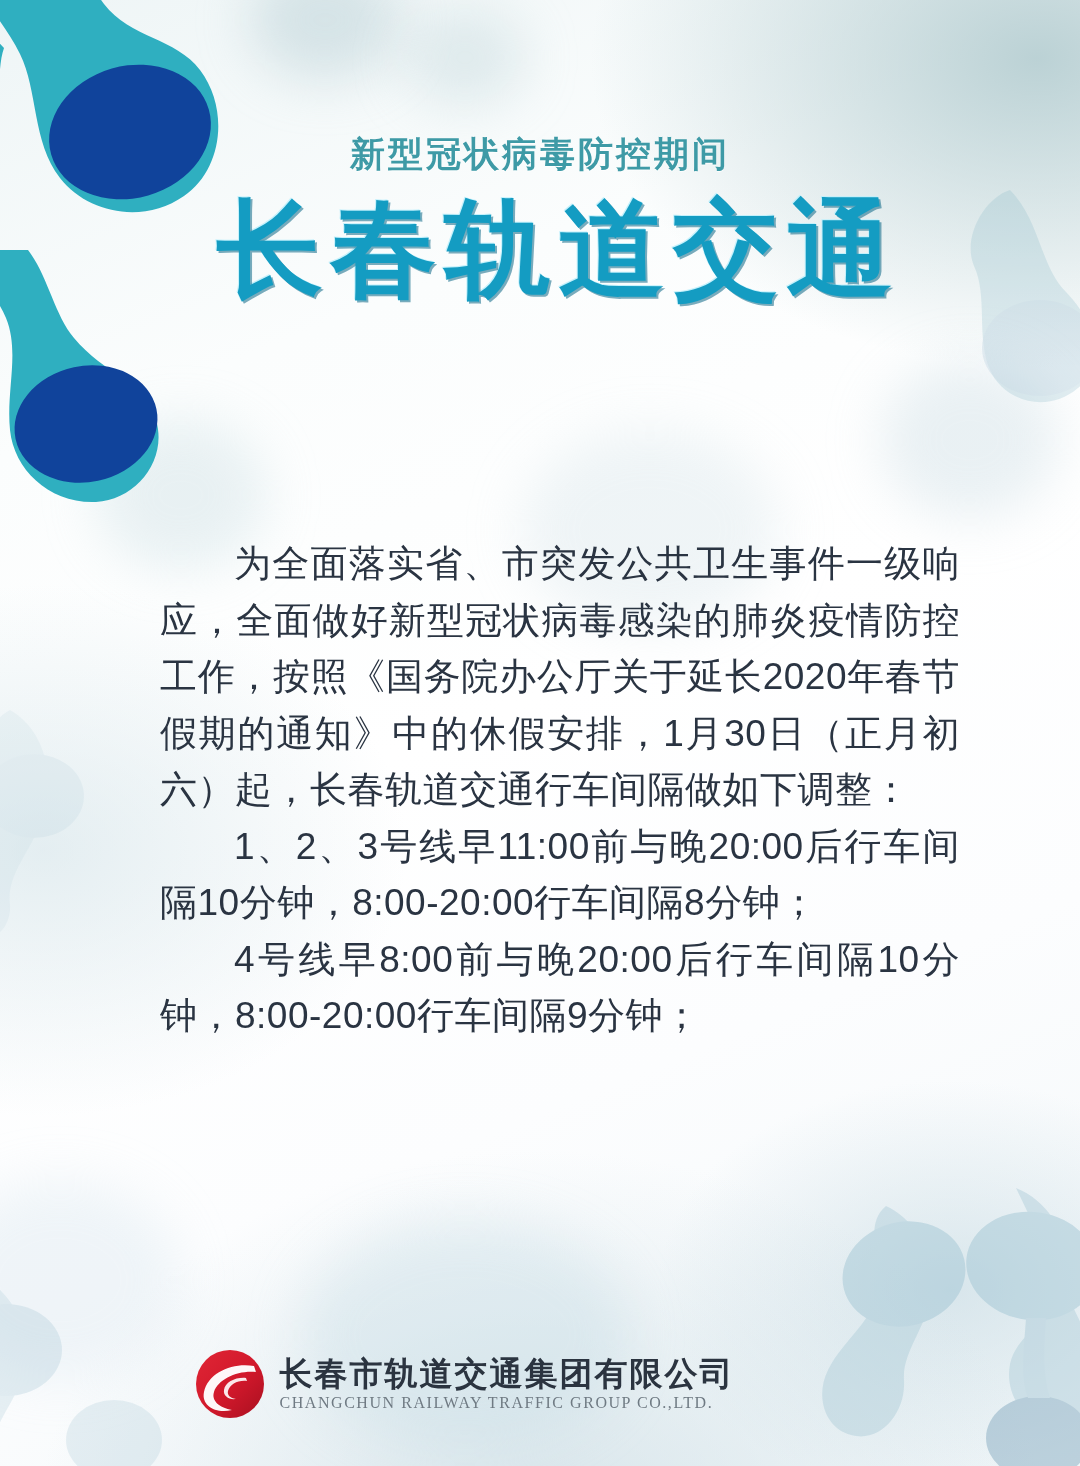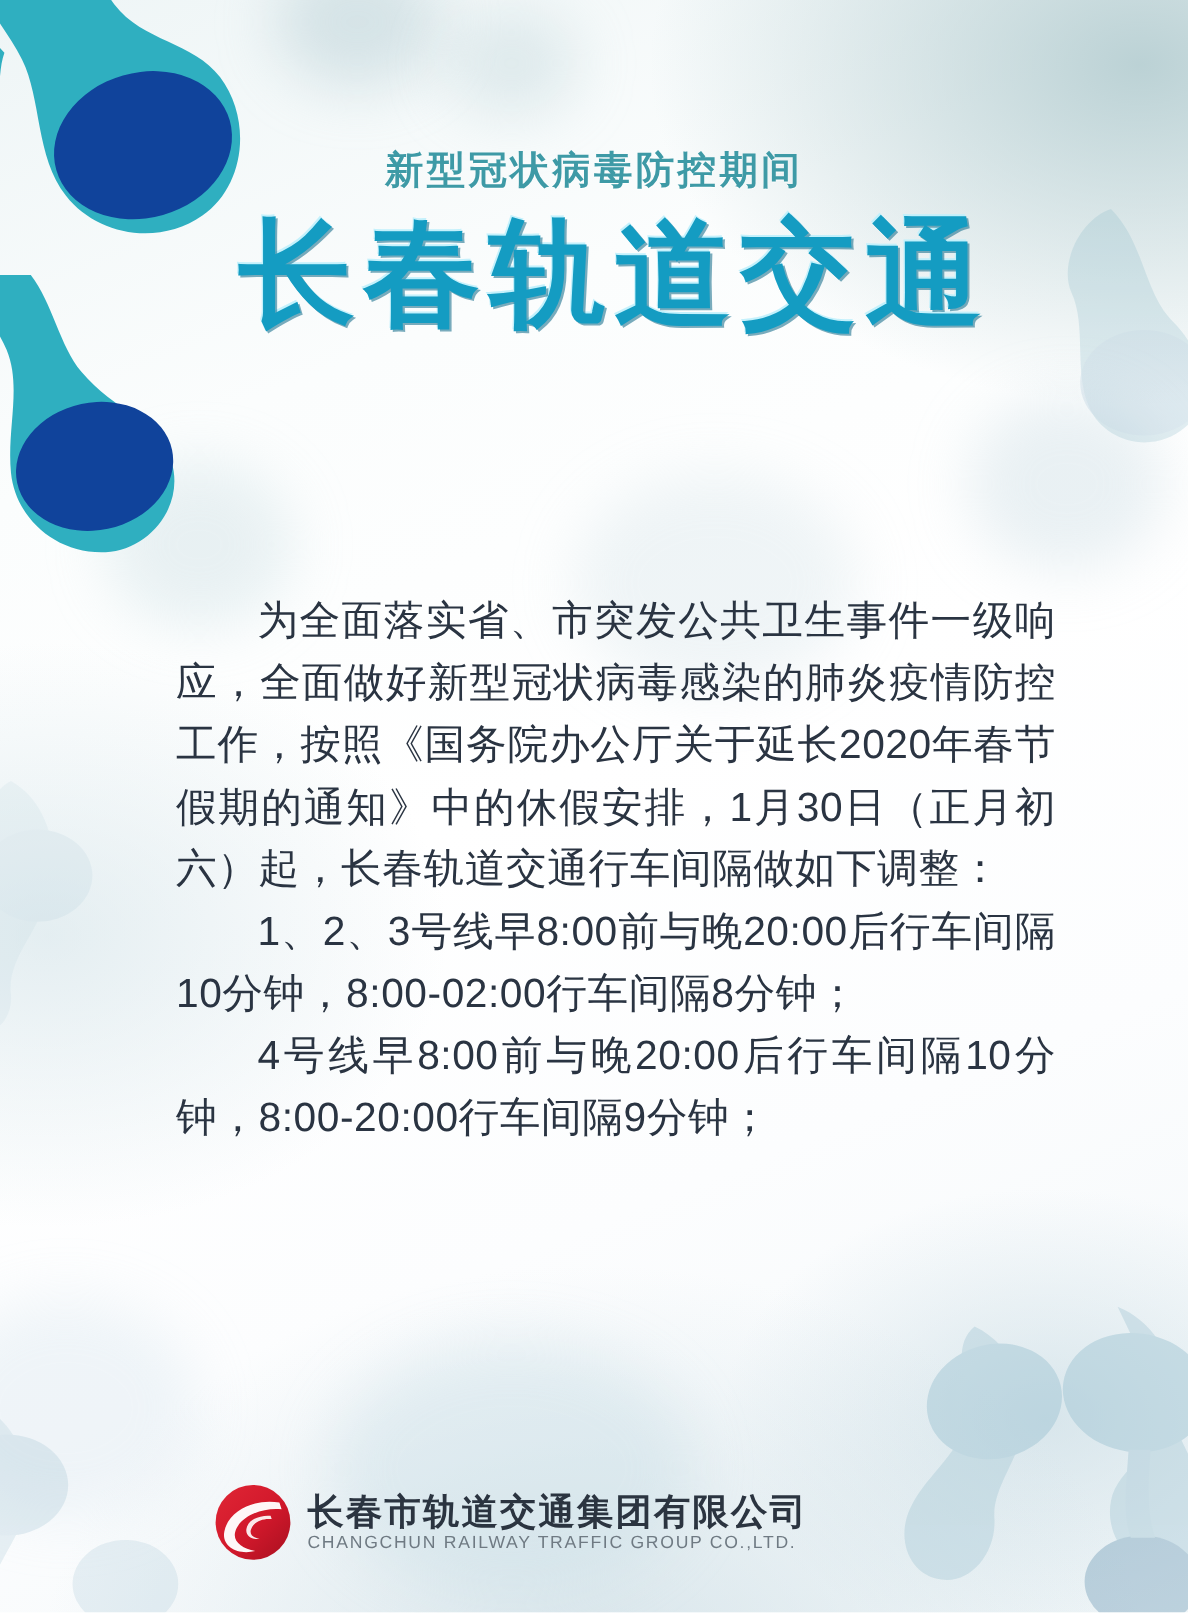--- a/index.html
+++ b/index.html
@@ -100,20 +100,21 @@
   
   .footer {
     position: absolute;
     left: 0;
     top: 1348px;
     width: 928px;
     display: flex;
     align-items: center;
     justify-content: center;
     gap: 14px;
+    font-family: Liberation Serif, serif;
   }
   .logo-mark {
     width: 72px;
     height: 72px;
     flex: 0 0 auto;
   }
   .logo-text {
     display: flex;
     flex-direction: column;
     justify-content: center;
@@ -218,21 +219,21 @@
   </div>
 
   <div class="subtitle">新型冠状病毒防控期间</div>
 
   <div class="title-block">
     <div class="title-line l1">长春轨道交通</div>
   </div>
 
   <div class="body-text">
     <p>为全面落实省、市突发公共卫生事件一级响应，全面做好新型冠状病毒感染的肺炎疫情防控工作，按照《国务院办公厅关于延长2020年春节假期的通知》中的休假安排，1月30日（正月初六）起，长春轨道交通行车间隔做如下调整：</p>
-    <p>1、2、3号线早8:00前与晚20:00后行车间隔10分钟，8:00-02:00行车间隔8分钟；</p>
+    <p>1、2、3号线早11:00前与晚20:00后行车间隔10分钟，8:00-20:00行车间隔8分钟；</p>
     <p>4号线早8:00前与晚20:00后行车间隔10分钟，8:00-20:00行车间隔9分钟；</p>
   </div>
 
   <div class="footer">
     <div class="logo-mark">
       <svg width="72" height="72" viewBox="0 0 72 72">
         <defs>
           <clipPath id="logoClip">
               <circle cx="36" cy="36" r="34"></circle>
             </clipPath>

